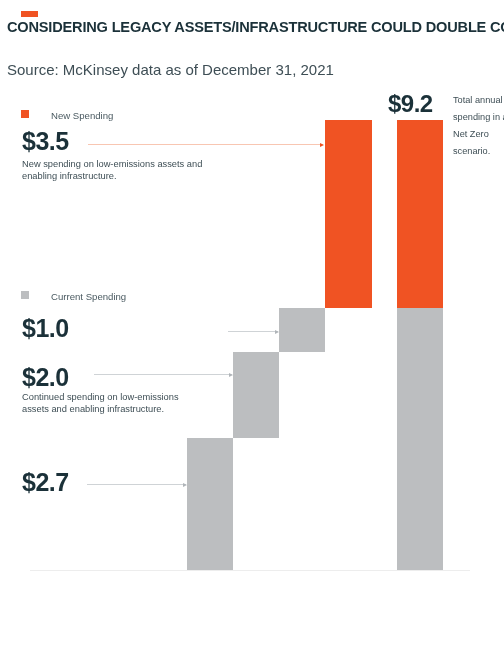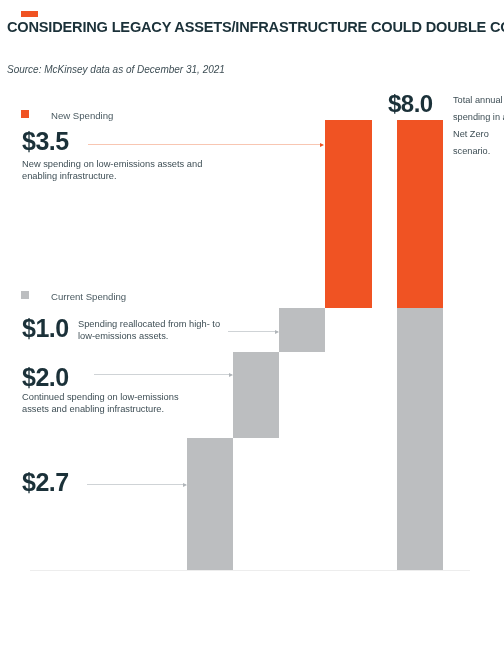--- a/index.html
+++ b/index.html
@@ -51,24 +51,23 @@
     font-size: 9.6px;
     font-style: italic;
     color: #3E4E55;
     line-height: 12.6px;
   }
   .chart-source {
     position: absolute;
     left: 7px;
     top: 64px;
     width: 480px;
-    font-size: 10px;
+    font-size: 15px;
     color: #3E4E55;
     line-height: 12px;
-    font-style: italic;
   }
 
   
   .legend {
     position: absolute;
     display: flex;
     align-items: flex-start;
     gap: 22px;
     font-size: 9.6px;
     color: #4A5A61;
@@ -217,31 +216,30 @@
   <div class="legend legend-current">
     <span class="legend-swatch sw-grey"></span>
     <span>Current Spending</span>
   </div>
 
   <div class="value-big cal-35-val">$3.5</div>
   <div class="value-desc cal-35-desc">New spending on low-emissions assets and enabling infrastructure.</div>
   <div class="connector conn-35"></div>
 
   <div class="value-big cal-10-val">$1.0</div>
-  <div class="value-desc cal-10-desc">Spending reallocated from high- to low-emissions assets.</div>
   <div class="connector conn-10"></div>
 
   <div class="value-big cal-20-val">$2.0</div>
   <div class="value-desc cal-20-desc">Continued spending on low-emissions assets and enabling infrastructure.</div>
   <div class="connector conn-20"></div>
 
   <div class="value-big cal-27-val">$2.7</div>
   <div class="connector conn-27"></div>
 
-  <div class="total-val">$8.0</div>
+  <div class="total-val">$9.2</div>
   <div class="total-desc">Total annual spending in a Net Zero scenario.</div>
 
   <div id="bars-layer">
       <div class="bar bar-grey" style="left: 187px; top: 438px; width: 46px; height: 132px;"></div>
       <div class="bar bar-grey" style="left: 233px; top: 352px; width: 46px; height: 86px;"></div>
       <div class="bar bar-grey" style="left: 279px; top: 308px; width: 46px; height: 44px;"></div>
       <div class="bar bar-orange" style="left: 325px; top: 120px; width: 47px; height: 188px;"></div>
       <div class="bar bar-grey" style="left: 397px; top: 308px; width: 46px; height: 262px;"></div>
       <div class="bar bar-orange" style="left: 397px; top: 120px; width: 46px; height: 188px;"></div>
     </div>

